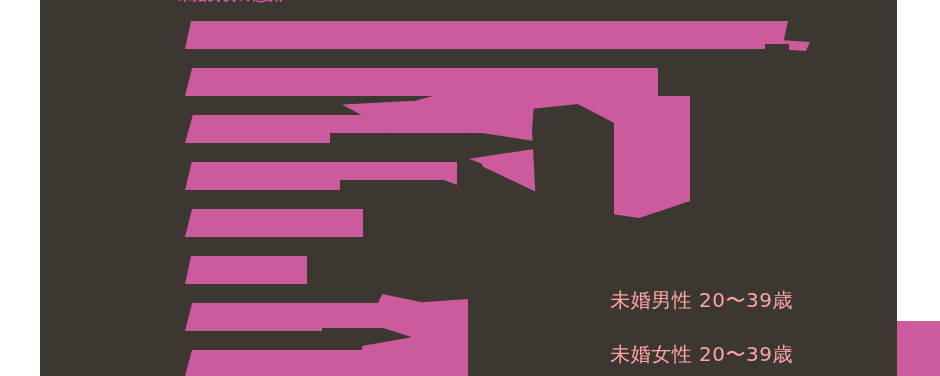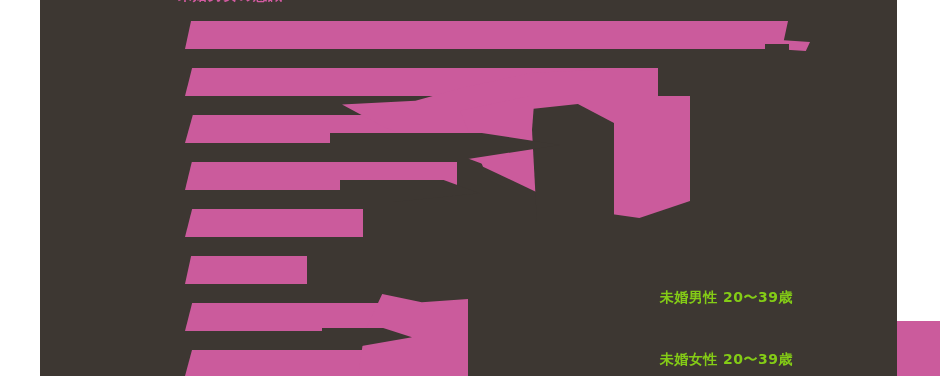--- a/index.html
+++ b/index.html
@@ -61,29 +61,29 @@
   }
 
   
   .legend{
     position:absolute;
     right:104px;
     width:260px;
     text-align:right;
   }
   .legend-row{
-    color:#84cc16;
-    font-size:14px;
-    font-weight:bold;
+    color:#fca5a5;
+    font-size:20px;
+    font-weight:normal;
     letter-spacing:0.5px;
     white-space:nowrap;
     line-height:1;
   }
   #legend-male{ top:290px; }
-  #legend-female{ top:352px; }
+  #legend-female{ top:344px; }
 
   
   .swatch-block{
     position:absolute;
     left:897px;top:321px;
     width:43px;height:55px;
     background:#cb5b9c;
   }
 
   

